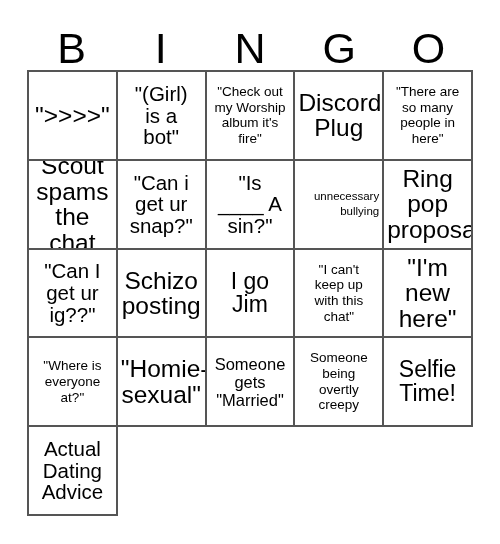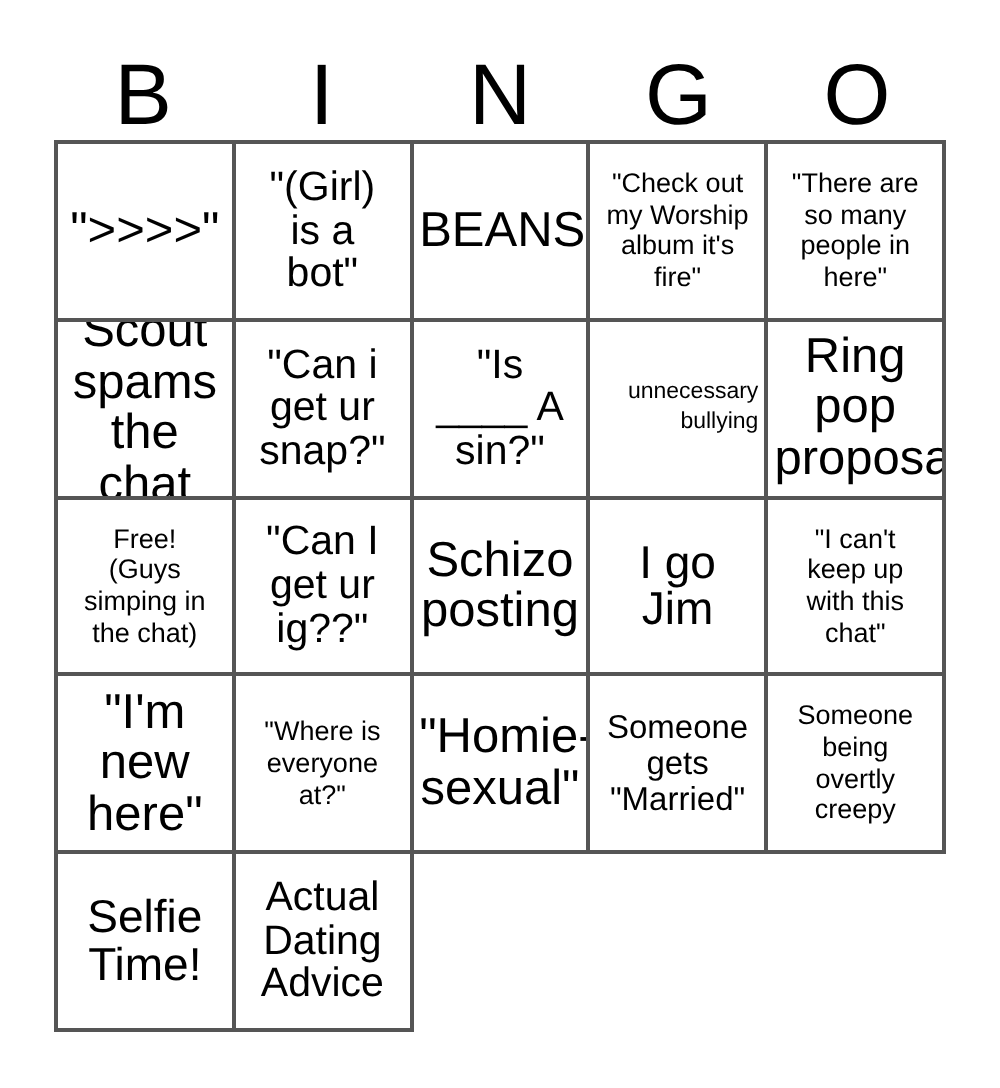--- a/index.html
+++ b/index.html
@@ -100,29 +100,30 @@
   <div id="grid">
       <div class="cell">
         <span class="cell-text fs-xl">"&gt;&gt;&gt;&gt;"</span>
       </div>
       <div class="cell">
         <span class="cell-text fs-l">"(Girl)
 is a
 bot"</span>
       </div>
       <div class="cell">
-        <span class="cell-text fs-xl">BEANS</span>
-      </div>
-      <div class="cell">
         <span class="cell-text fs-s">"Check out
 my Worship
 album it's
 fire"</span>
       </div>
       <div class="cell">
+        <span class="cell-text fs-xl">Discord
+Plug</span>
+      </div>
+      <div class="cell">
         <span class="cell-text fs-s">"There are
 so many
 people in
 here"</span>
       </div>
       <div class="cell">
         <span class="cell-text fs-xl">Scout
 spams
 the chat</span>
       </div>
@@ -139,26 +140,20 @@
       <div class="cell">
         <span class="cell-text fs-xs">unnecessary
 bullying</span>
       </div>
       <div class="cell">
         <span class="cell-text fs-xl">Ring
 pop
 proposal</span>
       </div>
       <div class="cell">
-        <span class="cell-text fs-s">Free!
-(Guys
-simping in
-the chat)</span>
-      </div>
-      <div class="cell">
         <span class="cell-text fs-l">"Can I
 get ur
 ig??"</span>
       </div>
       <div class="cell">
         <span class="cell-text fs-xl">Schizo
 posting</span>
       </div>
       <div class="cell">
         <span class="cell-text fs-xxl">I go

